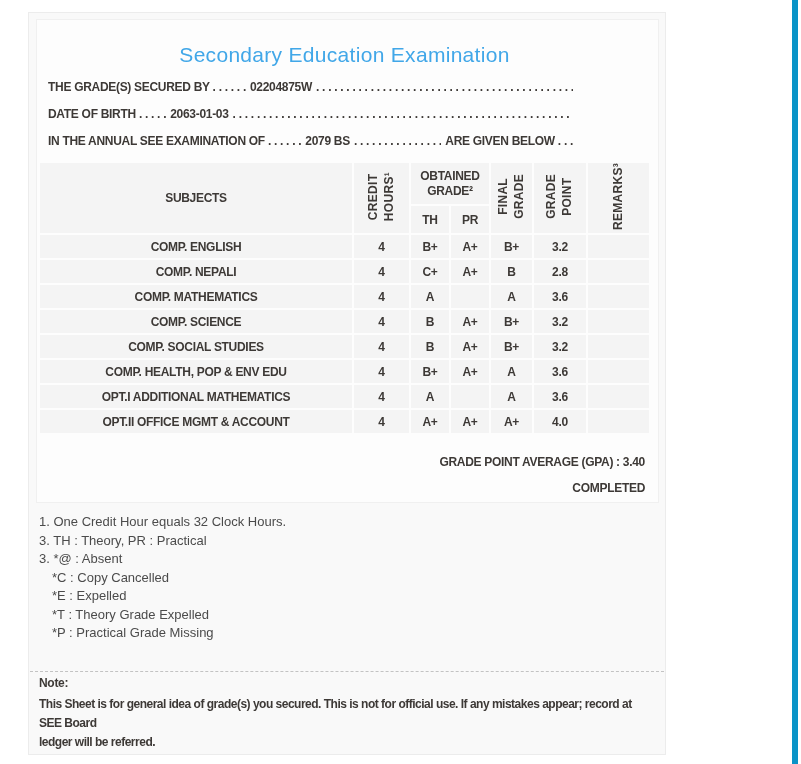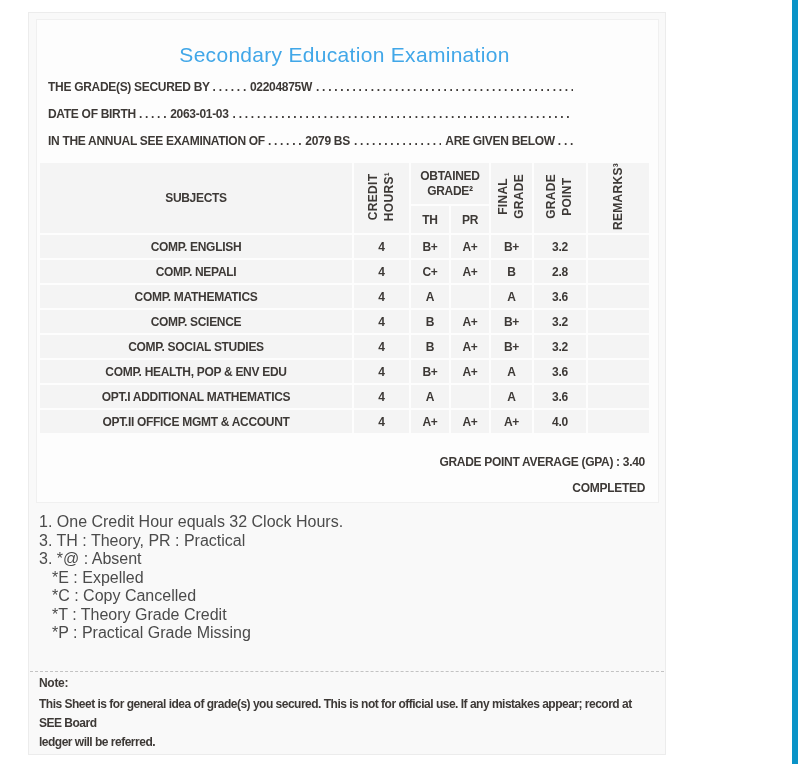--- a/index.html
+++ b/index.html
@@ -65,21 +65,21 @@
   .vtext{
     display:inline-block;
     writing-mode:vertical-rl;transform:rotate(180deg);
     white-space:pre-line;line-height:1.3;letter-spacing:0.3px;
   }
   .summary{margin-top:20px;text-align:right;padding-right:6px;font-size:12px;}
   .summary .gpa{line-height:15px;}
   .summary .status{margin-top:11px;line-height:15px;}
   .footnotes{
     padding:10px 0 0 10px;
-    font-size:16px;font-weight:400;color:#4b4b4b;line-height:18.5px;letter-spacing:0;
+    font-size:13px;font-weight:400;color:#4b4b4b;line-height:18.5px;letter-spacing:0;
   }
   .footnotes .sub{margin-left:13px;}
   .divider{margin:28px 1px 0 1px;border-top:1px dashed #c3c3c3;height:0;}
   .note{padding:4px 10px 8px 10px;font-size:12px;}
   .note-label{line-height:15px;}
   .note-text{margin-top:4px;line-height:19px;white-space:pre-line;letter-spacing:-0.5px;}
 </style>
 </head>
 <body>
 
@@ -209,23 +209,23 @@
       <div class="gpa">GRADE POINT AVERAGE (GPA) : 3.40</div>
       <div class="status">COMPLETED</div>
     </div>
 
   </div>
 
   <div class="footnotes">
     <div>1. One Credit Hour equals 32 Clock Hours.</div>
     <div>3. TH : Theory, PR : Practical</div>
     <div>3. *@ : Absent</div>
+    <div class="sub">*C : Copy Cancelled</div>
     <div class="sub">*E : Expelled</div>
-    <div class="sub">*C : Copy Cancelled</div>
-    <div class="sub">*T : Theory Grade Credit</div>
+    <div class="sub">*T : Theory Grade Expelled</div>
     <div class="sub">*P : Practical Grade Missing</div>
   </div>
 
   <div class="divider"></div>
 
   <div class="note cond">
     <div class="note-label">Note:</div>
     <div class="note-text">This Sheet is for general idea of grade(s) you secured. This is not for official use. If any mistakes appear; record at SEE Board
 ledger will be referred.</div>
   </div>

